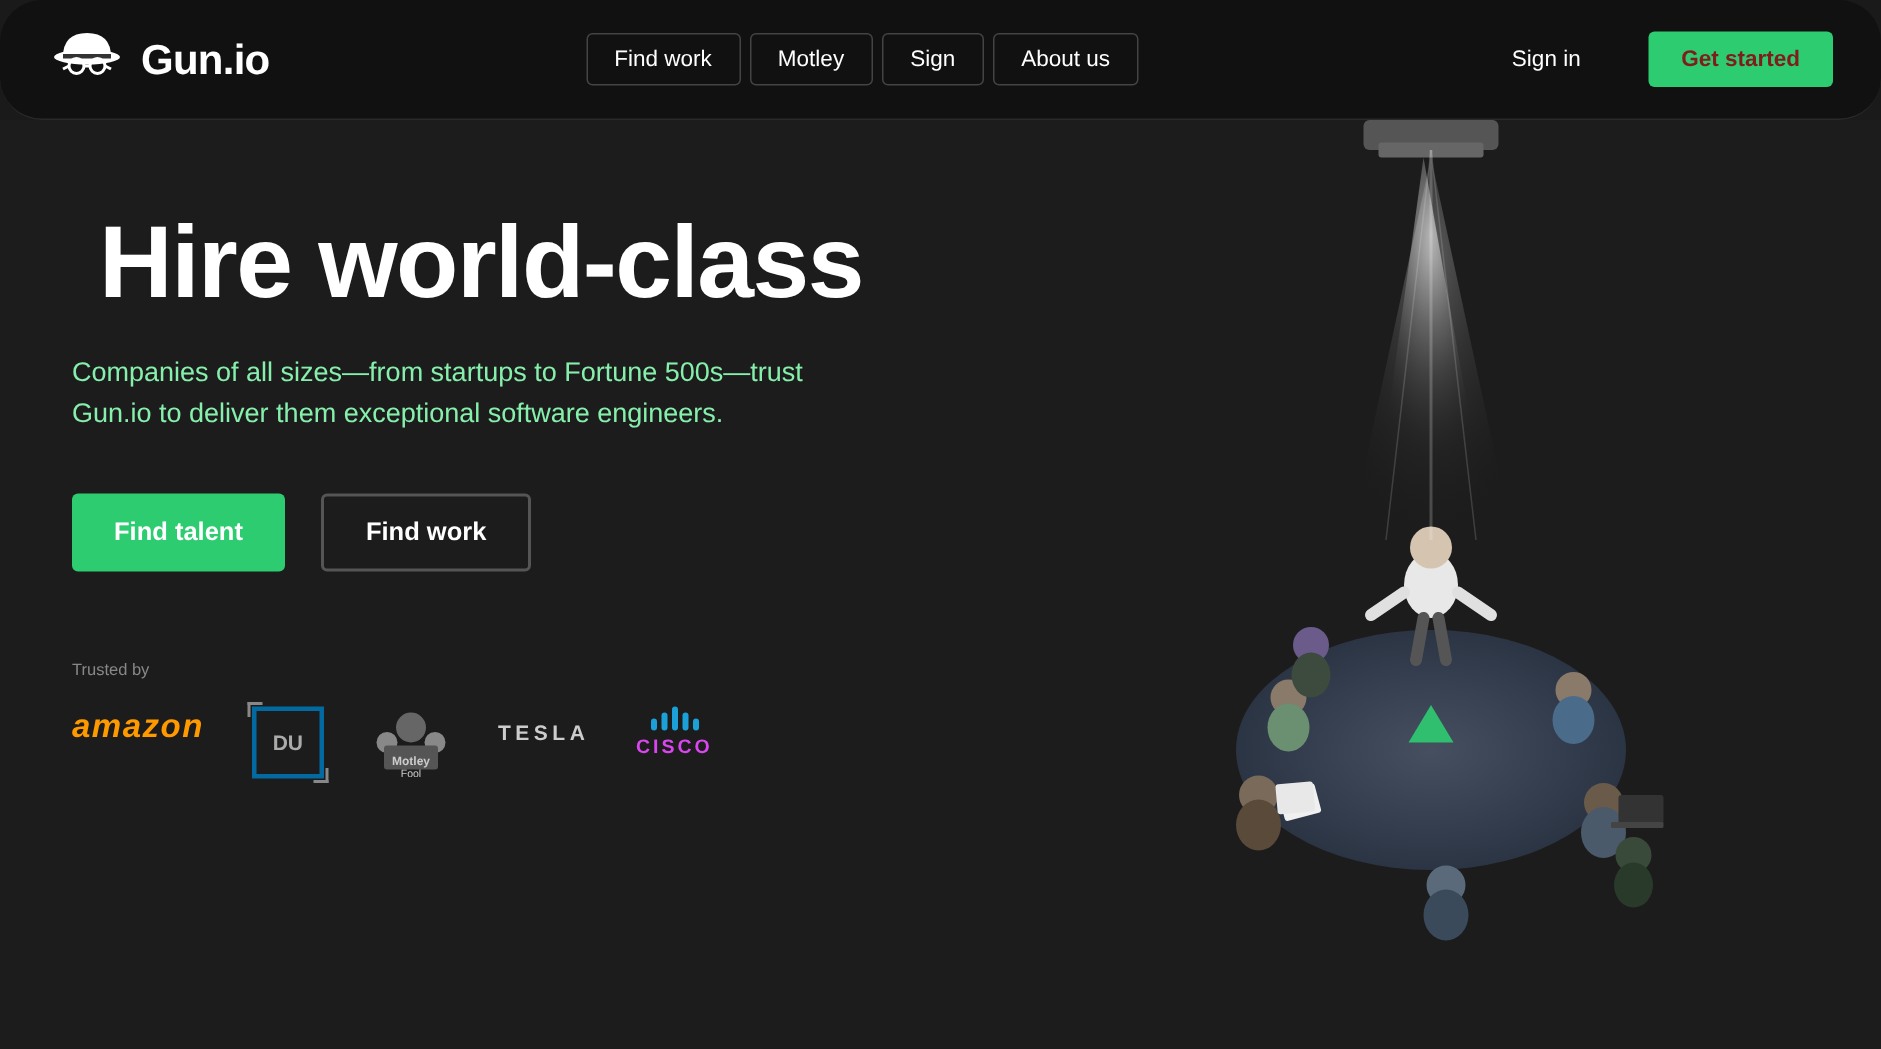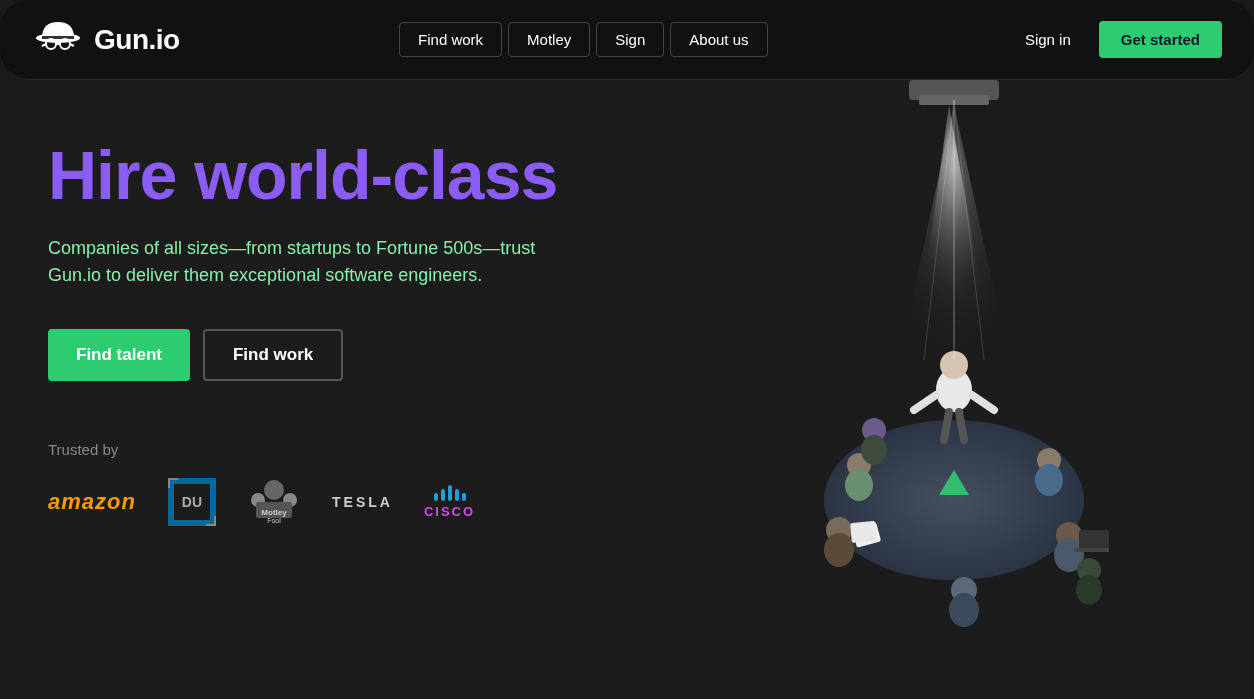--- a/index.html
+++ b/index.html
@@ -56,37 +56,37 @@
       padding: 8px 18px;
       border: 1px solid #444;
       border-radius: 4px;
       background: transparent;
       cursor: pointer;
     }
 
     .nav-actions {
       display: flex;
       align-items: center;
-      gap: 10px;
+      gap: 27px;
       margin-left: 20px;
     }
 
     .btn-signin {
       color: #fff;
       background: transparent;
       border: none;
       font-size: 15px;
       font-weight: 500;
       cursor: pointer;
       padding: 8px 18px;
     }
 
     .btn-get-started {
       background: #2ecc71;
-      color: #0f172a;
+      color: #7f1d1d;
       border: none;
       font-size: 15px;
       font-weight: 600;
       padding: 10px 22px;
       border-radius: 4px;
       cursor: pointer;
     }
 
     
     .hero {
@@ -102,37 +102,38 @@
     .hero-content {
       padding: 60px 48px 0;
       width: 660px;
       z-index: 2;
       flex-shrink: 0;
     }
 
     .hero-title {
       font-size: 68px;
       font-weight: 800;
-      color: #8b5cf6;
+      color: #ffffff;
       line-height: 1.05;
       letter-spacing: -1px;
       margin-bottom: 24px;
+      margin-left: 18px;
     }
 
     .hero-subtitle {
       font-size: 18px;
       color: #86efac;
       line-height: 1.5;
       max-width: 540px;
       margin-bottom: 40px;
     }
 
     .hero-buttons {
       display: flex;
-      gap: 13px;
+      gap: 24px;
       margin-bottom: 60px;
     }
 
     .btn-find-talent {
       background: #2ecc71;
       color: #fff;
       border: none;
       font-size: 17px;
       font-weight: 700;
       padding: 14px 28px;
@@ -150,42 +151,42 @@
       border-radius: 4px;
       cursor: pointer;
     }
 
     .trusted-section {
       margin-top: 10px;
     }
 
     .trusted-label {
       color: #888;
-      font-size: 15px;
+      font-size: 11px;
       margin-bottom: 18px;
     }
 
     .trusted-logos {
       display: flex;
-      align-items: center;
+      align-items: flex-start;
       gap: 32px;
     }
 
     .logo-amazon {
       color: #ff9900;
       font-size: 22px;
       font-weight: 700;
       letter-spacing: 1px;
       font-style: italic;
     }
 
     .logo-du {
       width: 48px;
       height: 48px;
-      border: 6px solid #0369a1;
+      border: 3px solid #0369a1;
       display: flex;
       align-items: center;
       justify-content: center;
       position: relative;
     }
 
     .logo-du::before {
       content: '';
       position: absolute;
       top: -6px; left: -6px;

